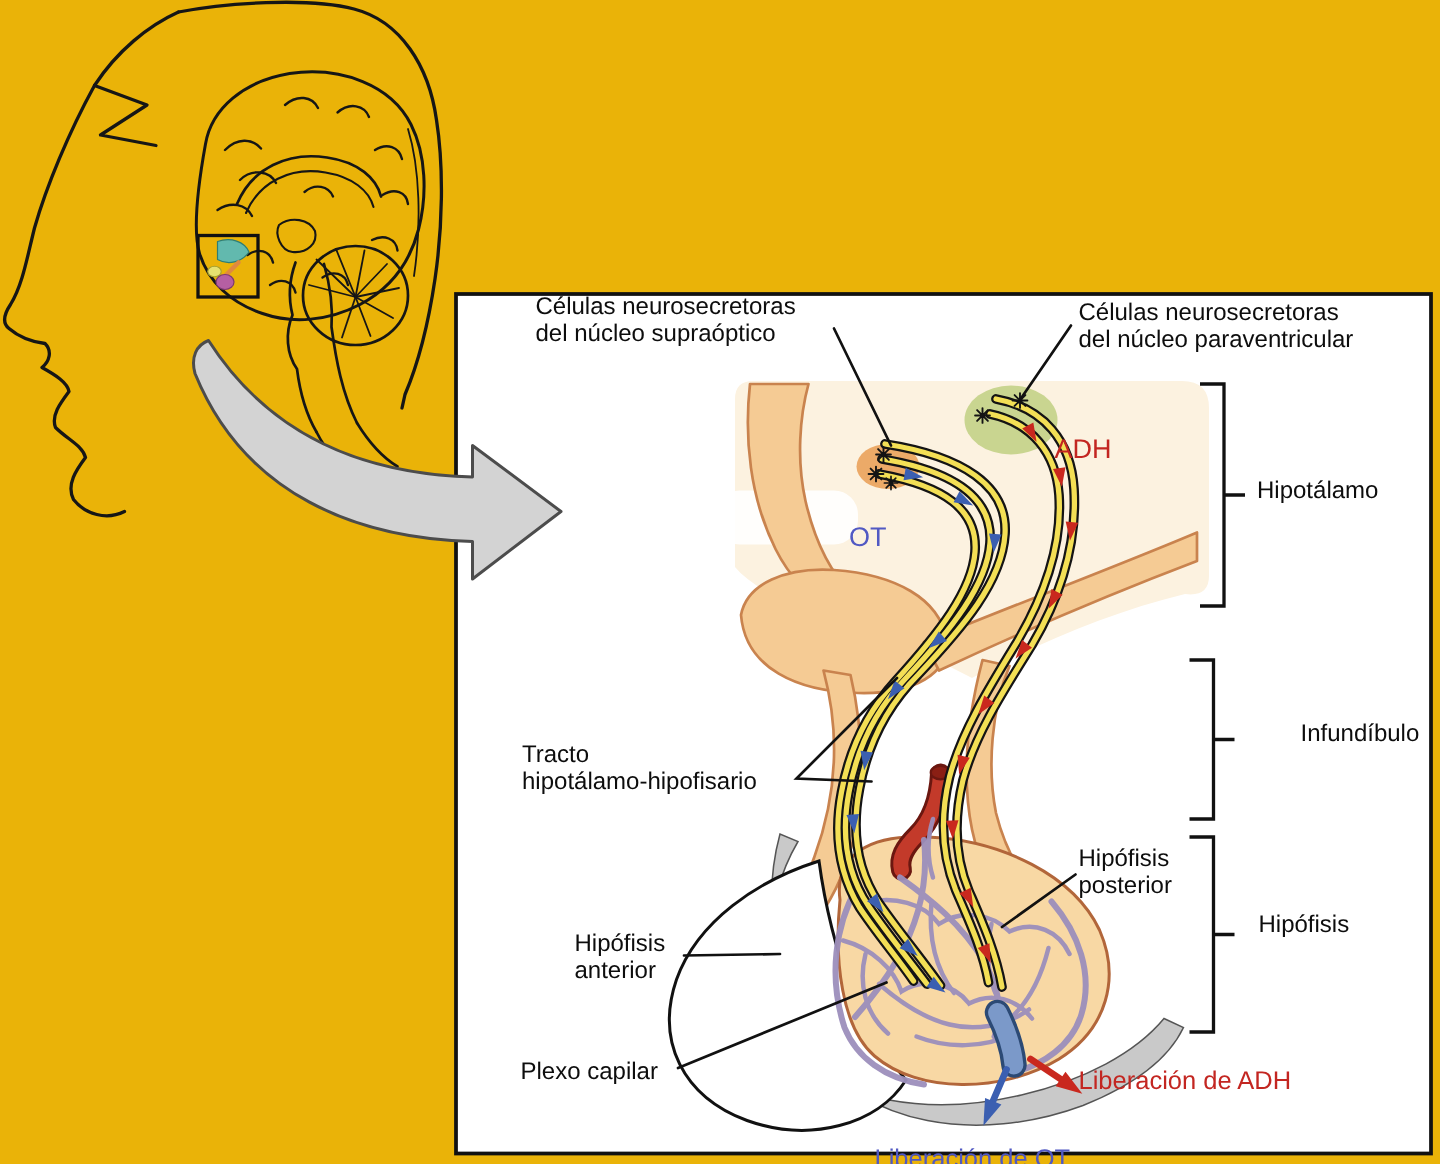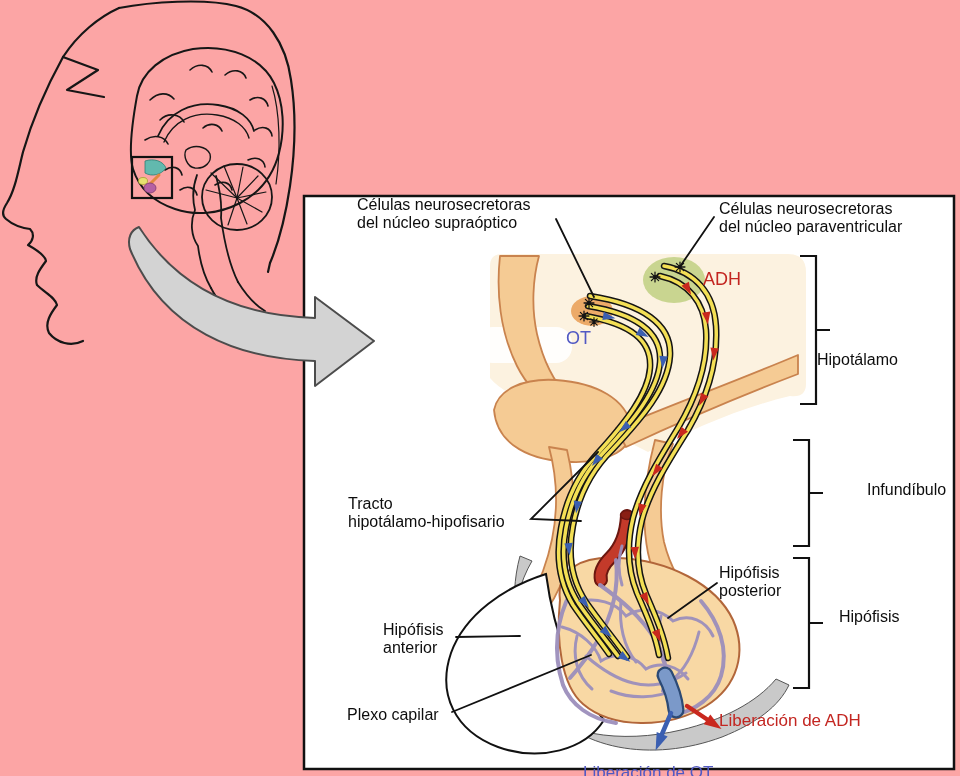--- a/index.html
+++ b/index.html
@@ -1,23 +1,23 @@
 <!DOCTYPE html>
 <html><head>
 <meta charset="utf-8">
 <style>
   html,body{margin:0;padding:0;background:#fff;}
-  #stage{position:relative;width:960px;height:776px;background:#fca5a5;overflow:hidden;
+  #stage{position:relative;width:960px;height:776px;background:#eab308;overflow:hidden;
          font-family:"Liberation Sans",sans-serif;}
   #art{position:absolute;left:0;top:0;}
   .lb{position:absolute;font-size:16px;line-height:17.5px;color:#0d0d0d;
       white-space:pre-line;z-index:5;}
   .red{color:#c32621;}
   .blue{color:#5159c3;}
-  .s18{font-size:18px;line-height:19px;}
+  .s18{font-size:18px;line-height:19px;margin-top:20px;}
   .s17{font-size:17px;line-height:18px;}
 </style>
 </head>
 <body>
 
 <div id="stage">
 
 <svg id="art" width="960" height="776" viewBox="0 0 960 776">
   <defs>
     <path id="tri" d="M-6,-4.2 L6.5,0 L-6,4.2 Z"></path>
@@ -203,21 +203,21 @@
     <path d="M793,558 L809,558 L809,688 L793,688 M809,623 L823,623"></path>
   </g>
 </svg>
 
 <div class="lb" style="left:357px;top:196px;">Células neurosecretoras
 del núcleo supraóptico</div>
 <div class="lb" style="left:719px;top:200px;">Células neurosecretoras
 del núcleo paraventricular</div>
 <div class="lb red s18" style="left:703px;top:270px;">ADH</div>
 <div class="lb blue s18" style="left:566px;top:329px;text-align:center;">OT</div>
-<div class="lb" style="left:817px;top:319px;margin-top:32px;">Hipotálamo</div>
+<div class="lb" style="left:838px;top:319px;">Hipotálamo</div>
 <div class="lb" style="left:839px;top:481px;margin-left:28px;">Infundíbulo</div>
 <div class="lb" style="left:348px;top:495px;">Tracto
 hipotálamo-hipofisario</div>
 <div class="lb" style="left:719px;top:564px;">Hipófisis
 posterior</div>
 <div class="lb" style="left:839px;top:608px;">Hipófisis</div>
 <div class="lb" style="left:383px;top:621px;">Hipófisis
 anterior</div>
 <div class="lb" style="left:347px;top:706px;">Plexo capilar</div>
 <div class="lb red s17" style="left:719px;top:712px;">Liberación de ADH</div>

